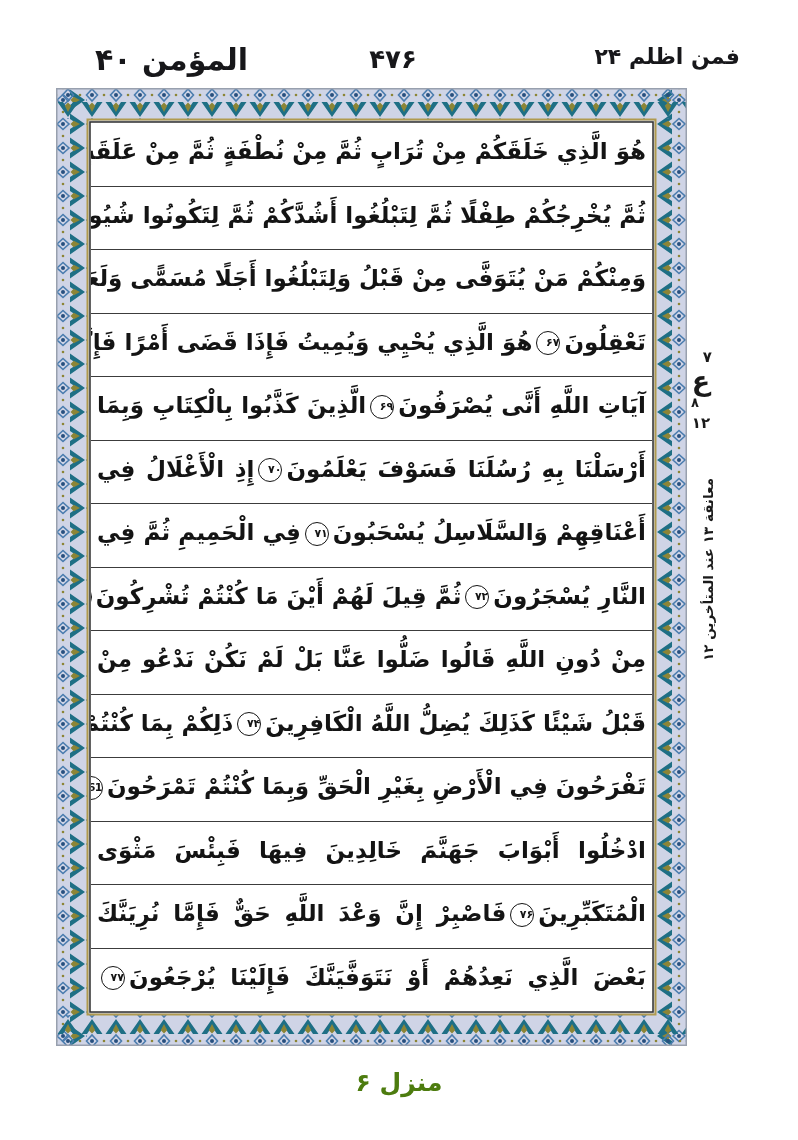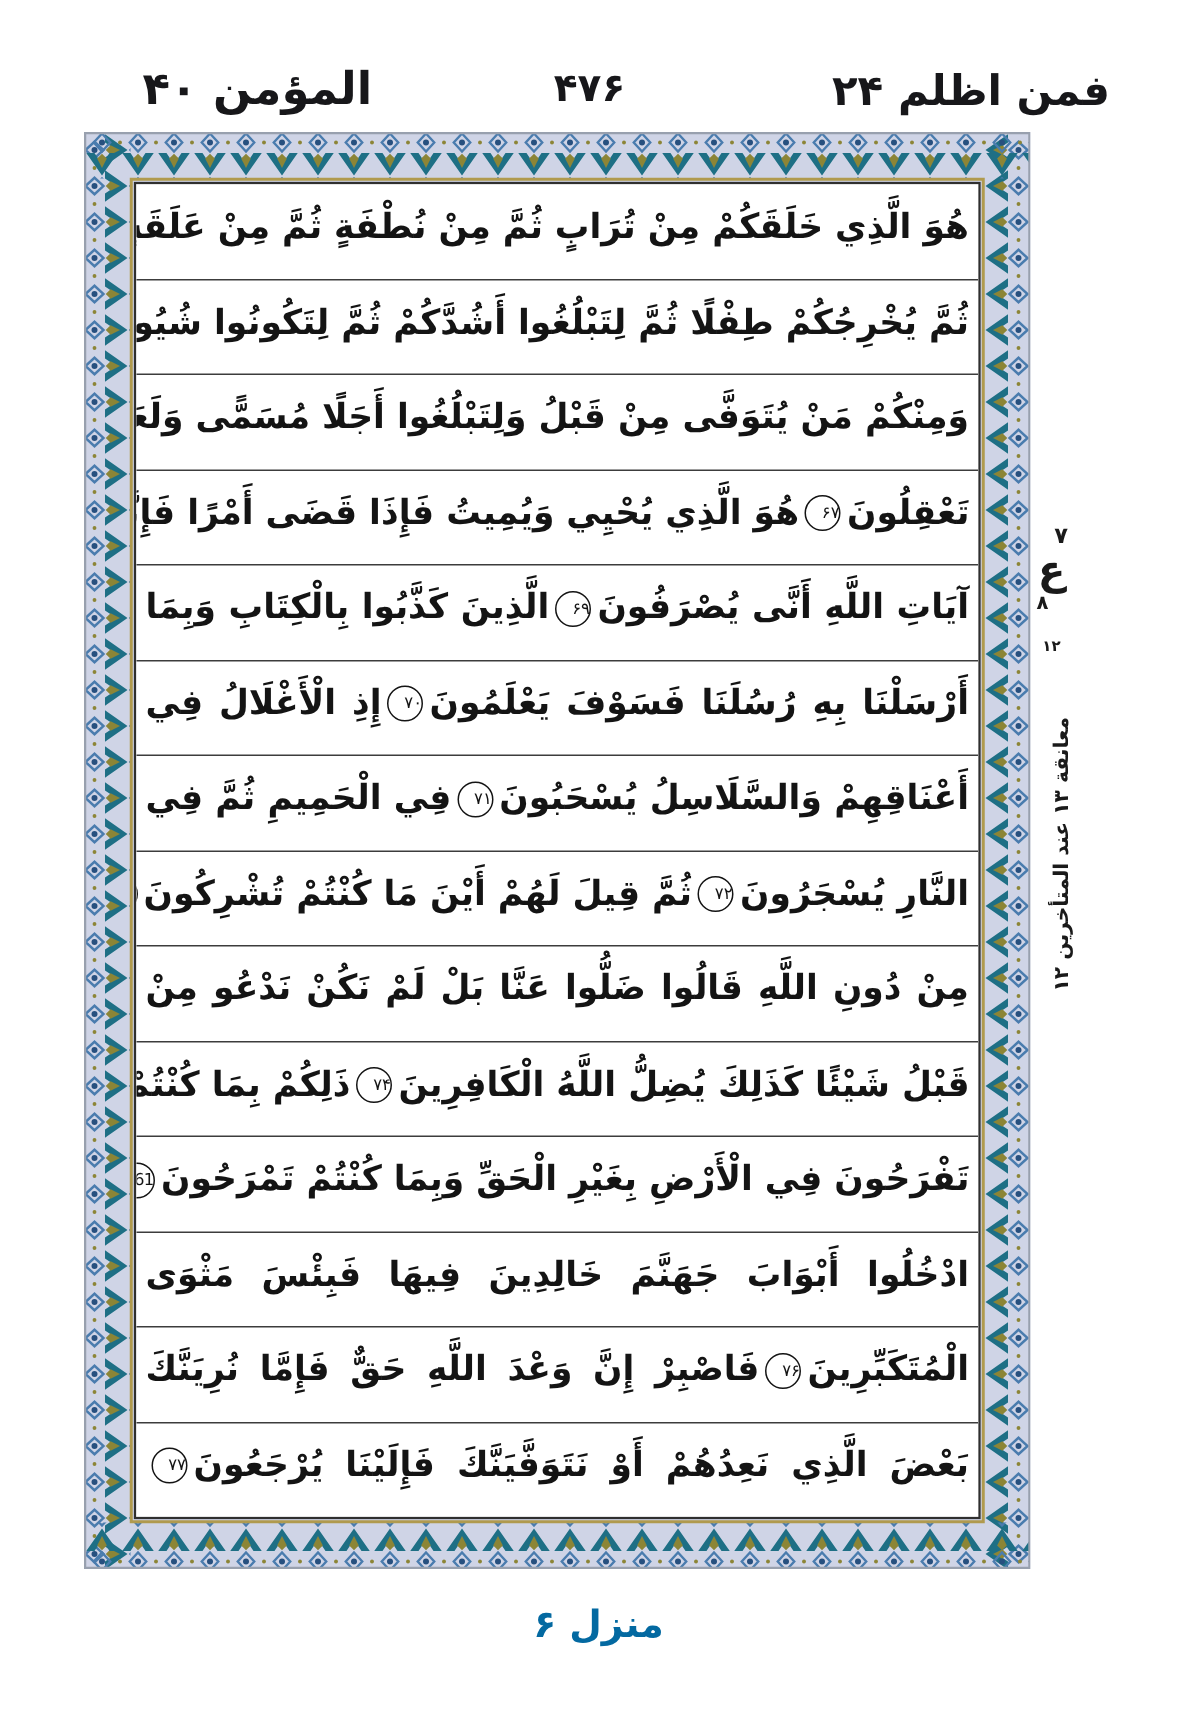--- a/index.html
+++ b/index.html
@@ -5,21 +5,21 @@
   html,body{margin:0;padding:0;}
   body{
     width:798px;height:1140px;position:relative;
     background:#ffffff;
     font-family:"DejaVu Sans",sans-serif;
     overflow:hidden;
   }
   
   .header{position:absolute;left:0;top:0;width:798px;height:88px;}
   .hdr{position:absolute;font-weight:700;color:#17171a;white-space:nowrap;}
-  .hdr-juz{top:44px;right:58px;font-size:28px;}
+  .hdr-juz{top:44px;right:58px;font-size:22px;}
   .hdr-page{top:44px;left:0;width:786px;text-align:center;font-size:26px;}
   .hdr-surah{top:42px;left:95px;font-size:30px;}
   
   .frame{position:absolute;left:56px;top:88px;width:631px;height:958px;}
   .frame svg{position:absolute;left:0;top:0;display:block;}
   
   .text-area{
     position:absolute;left:91px;top:123px;width:561px;height:888px;
     display:flex;flex-direction:column;
     direction:rtl;
@@ -36,50 +36,50 @@
     -moz-text-align-last:justify;
     text-align-last:justify;
     white-space:nowrap;
     border-bottom:1.4px solid #3c3c3c;
   }
   .qline:last-child{border-bottom:none;}
   .ayah-marker{
     display:inline-block;
     width:22px;height:22px;
     border:1.6px solid #141414;border-radius:50%;
-    font-size:11px;font-weight:400;
+    font-size:11px;font-weight:700;
     line-height:21px;text-align:right;
     vertical-align:middle;
     margin:0 4px;
     letter-spacing:-0.5px;
   }
   
   .ruku-marker{
     position:absolute;left:684px;top:350px;width:34px;
     display:flex;flex-direction:column;align-items:center;
     color:#1a1a1a;font-weight:700;line-height:1.05;
   }
   .ruku-surah{font-size:15px;align-self:flex-end;margin-right:6px;}
   .ruku-ain{font-size:27px;margin:1px 0;}
   .ruku-count{font-size:13px;align-self:flex-start;margin-left:7px;}
-  .ruku-juz{font-size:10px;margin-top:17px;}
+  .ruku-juz{font-size:15px;margin-top:6px;}
   .side-note-anchor{position:absolute;left:700px;top:478px;width:22px;height:188px;}
   .side-note{
     width:188px;height:22px;
     transform-origin:0 0;
     transform:rotate(-90deg) translateX(-188px);
     direction:rtl;
     font-size:13.5px;font-weight:700;color:#1a1a1a;
     white-space:nowrap;text-align:right;
   }
   
   .footer{
     position:absolute;left:0;top:1068px;width:798px;
     text-align:center;
-    font-size:25px;font-weight:700;color:#0369a1;
+    font-size:25px;font-weight:700;color:#4d7c0f;
   }
 </style>
 </head>
 <body>
 
 <div class="header">
   <div class="hdr hdr-juz">فمن اظلم ۲۴</div>
   <div class="hdr hdr-page">۴۷۶</div>
   <div class="hdr hdr-surah">المؤمن ۴۰</div>
 </div>

